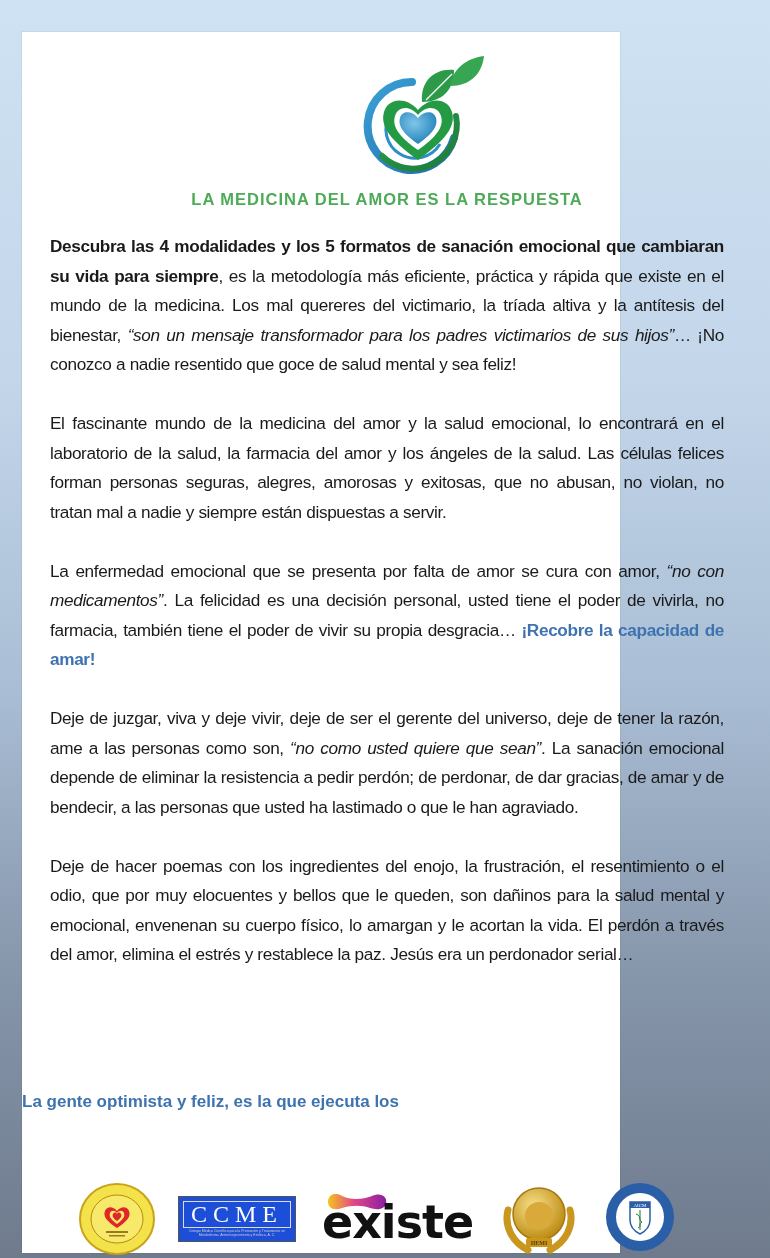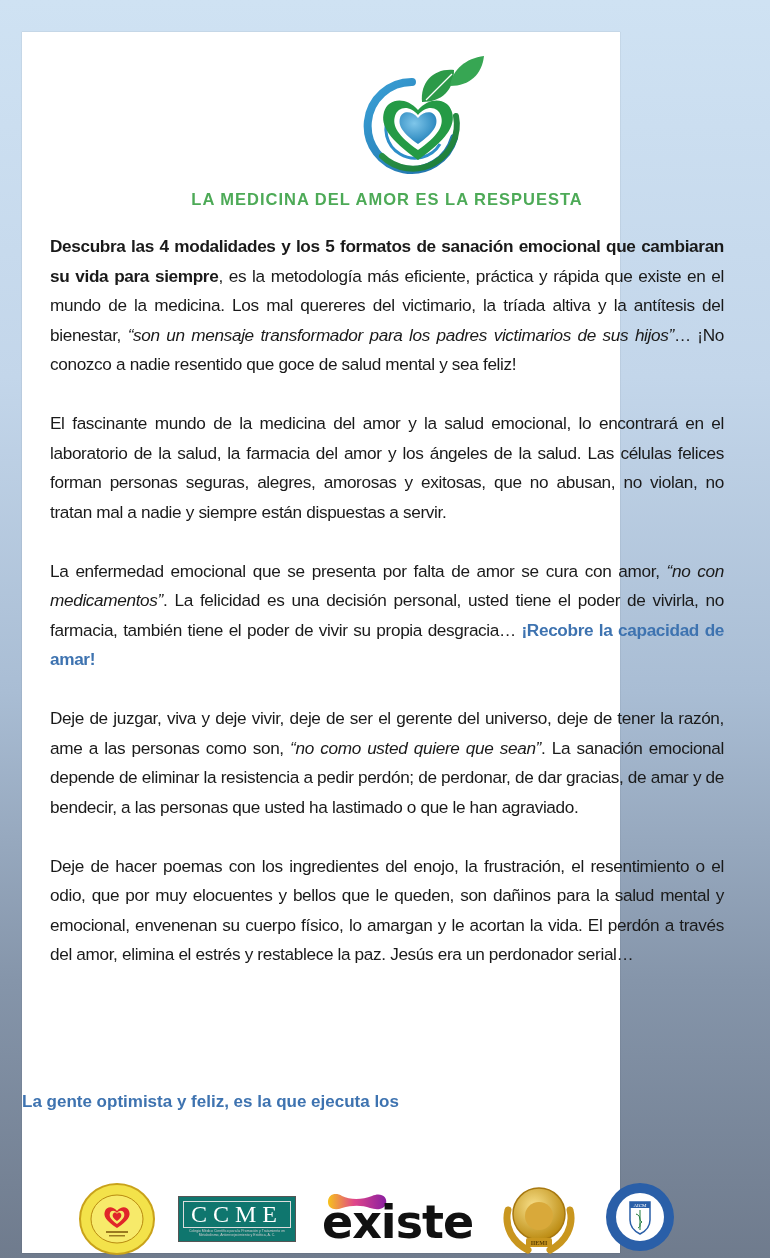--- a/index.html
+++ b/index.html
@@ -33,21 +33,21 @@
   .closing {
     position: absolute; left: 0; top: 1055px; width: 730px; text-align: left;
     color: #3e73b0; font-weight: bold; font-size: 17px; line-height: 29px;
   }
   .sponsors {
     position: absolute; left: 0; top: 1148px; width: 730px; height: 76px;
   }
   .sp { position: absolute; top: 0; }
   .ccme-box {
     position: absolute; left: 156px; top: 16px; width: 116px; height: 44px;
-    background: #0f766e; border: 1px solid #555;
+    background: #1d4ed8; border: 1px solid #555;
   }
   .ccme-inner {
     position: absolute; left: 4px; top: 4px; right: 4px; height: 25px;
     border: 1px solid #ddd;
     color: #fff; font-family: "Liberation Serif", serif; font-size: 24px;
     letter-spacing: 6px; text-align: center; line-height: 25px;
   }
   .ccme-sub {
     position: absolute; left: 4px; right: 4px; top: 32px;
     color: #ccc; font-size: 3.5px; line-height: 4px; text-align: center;

